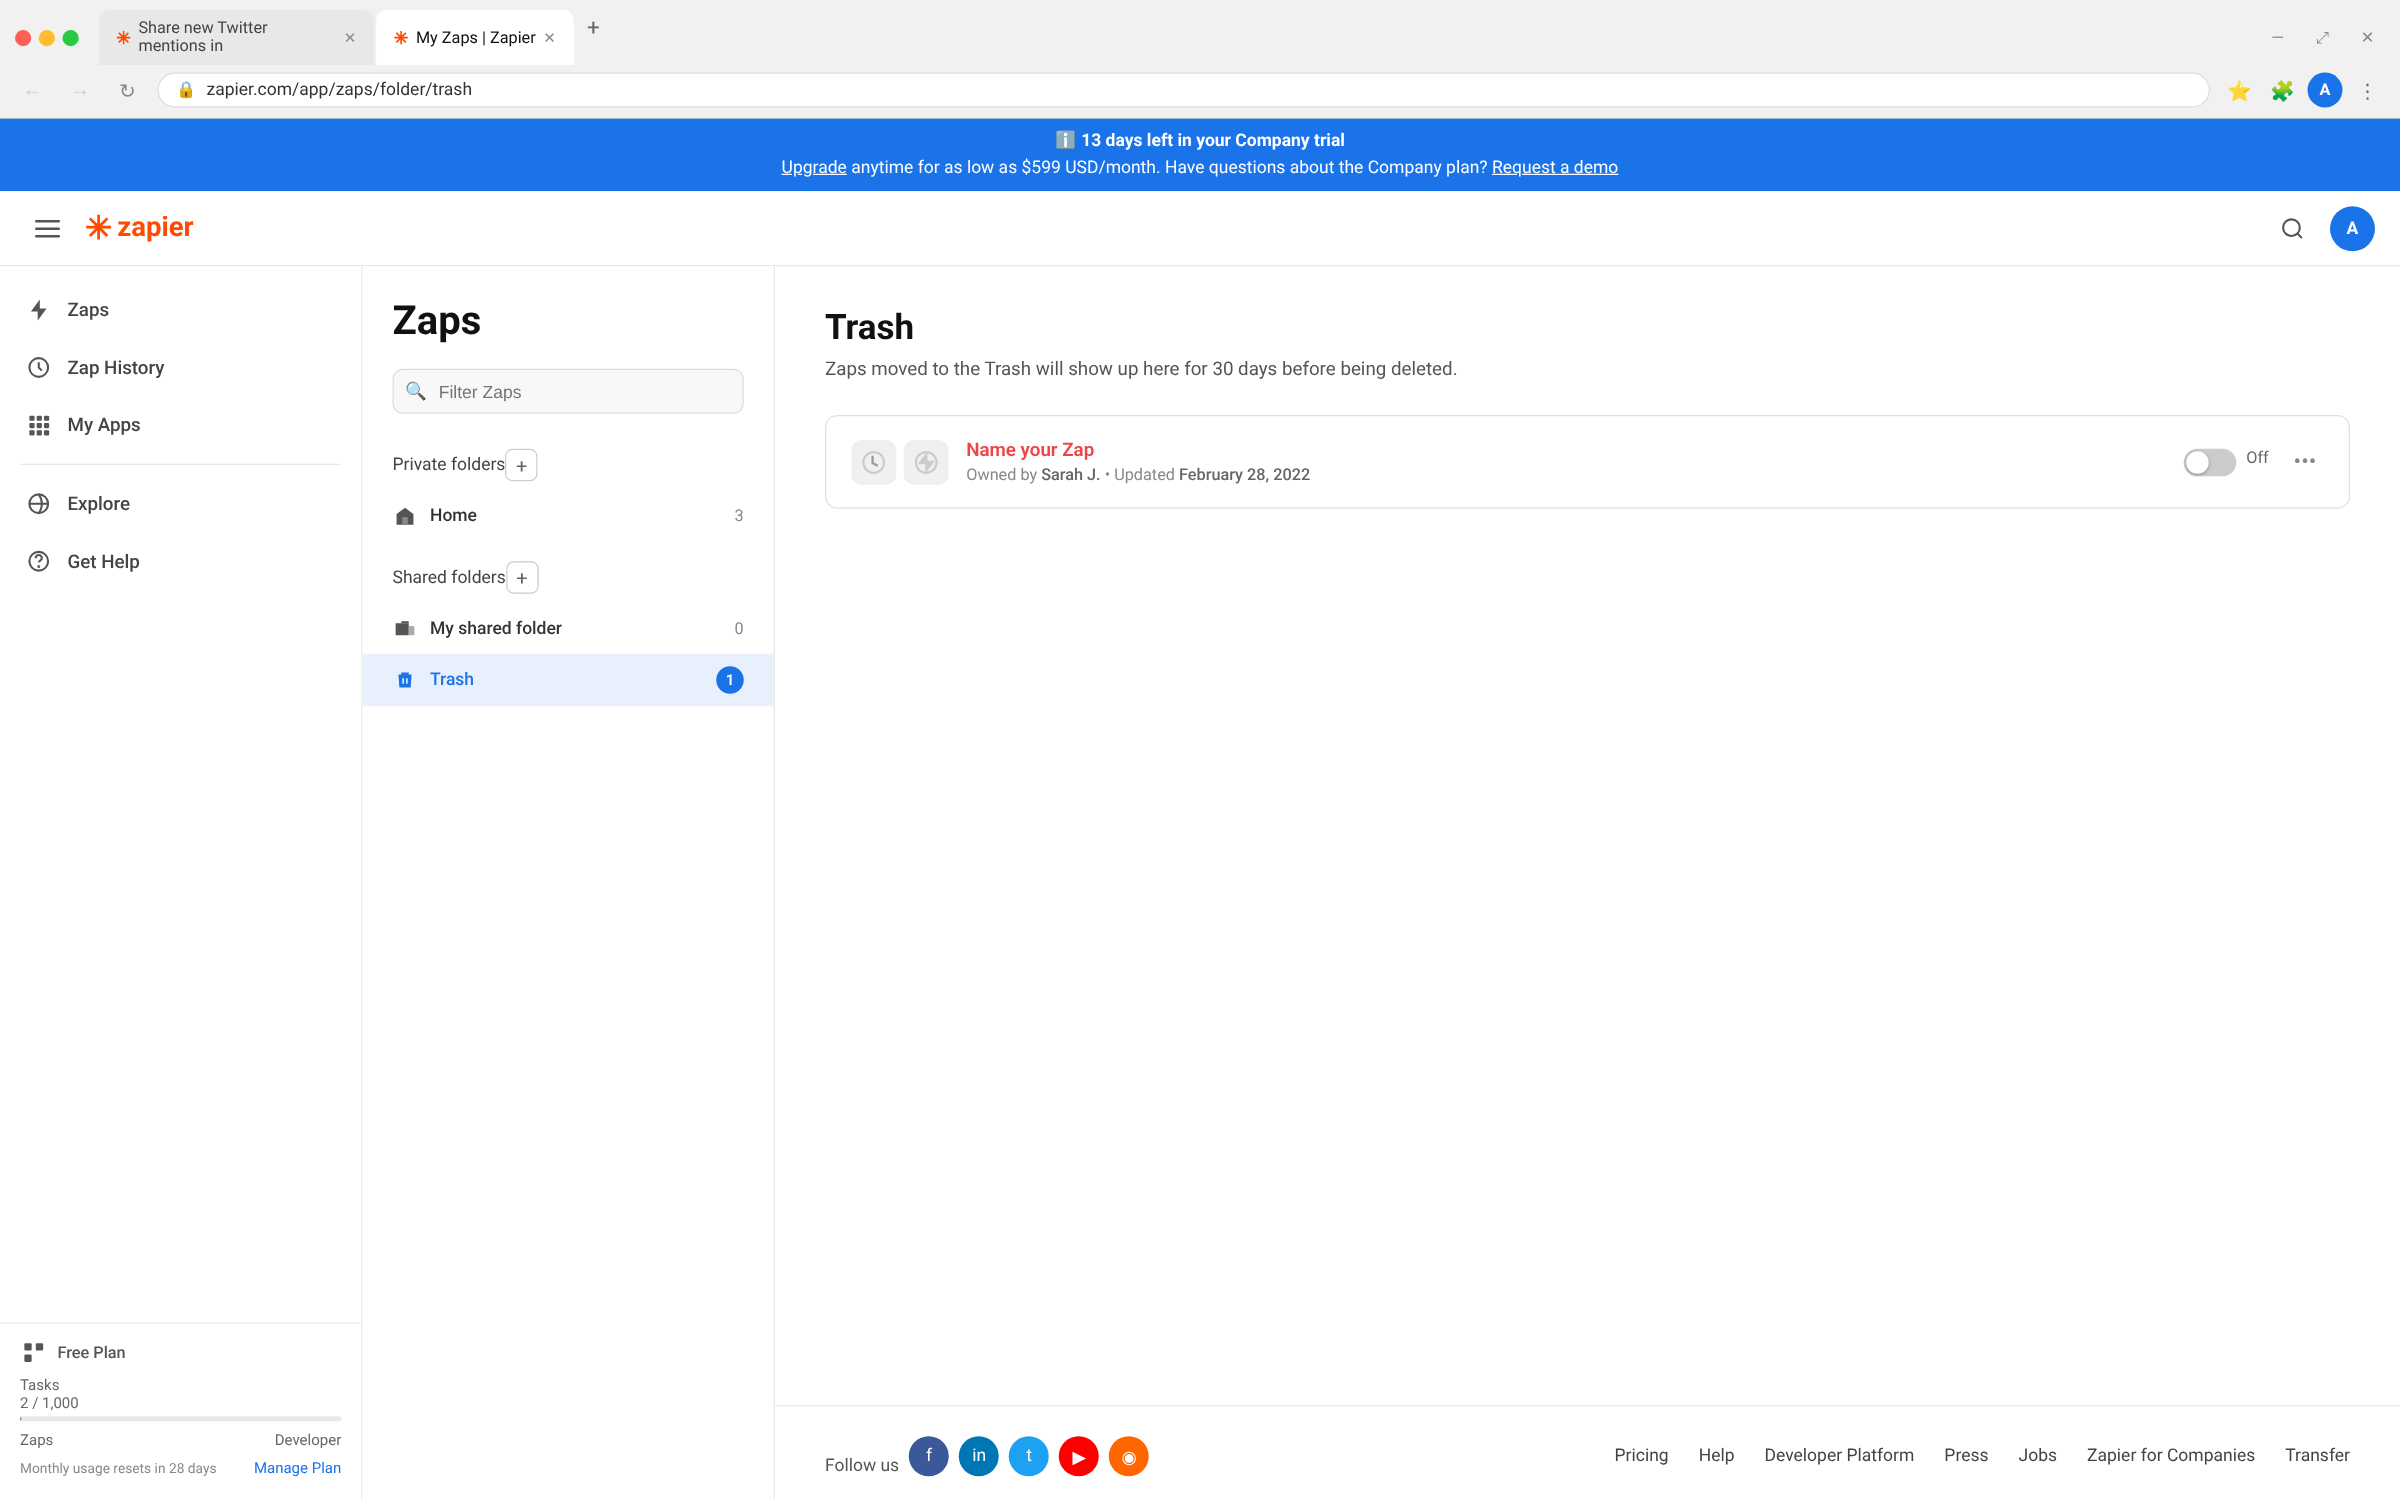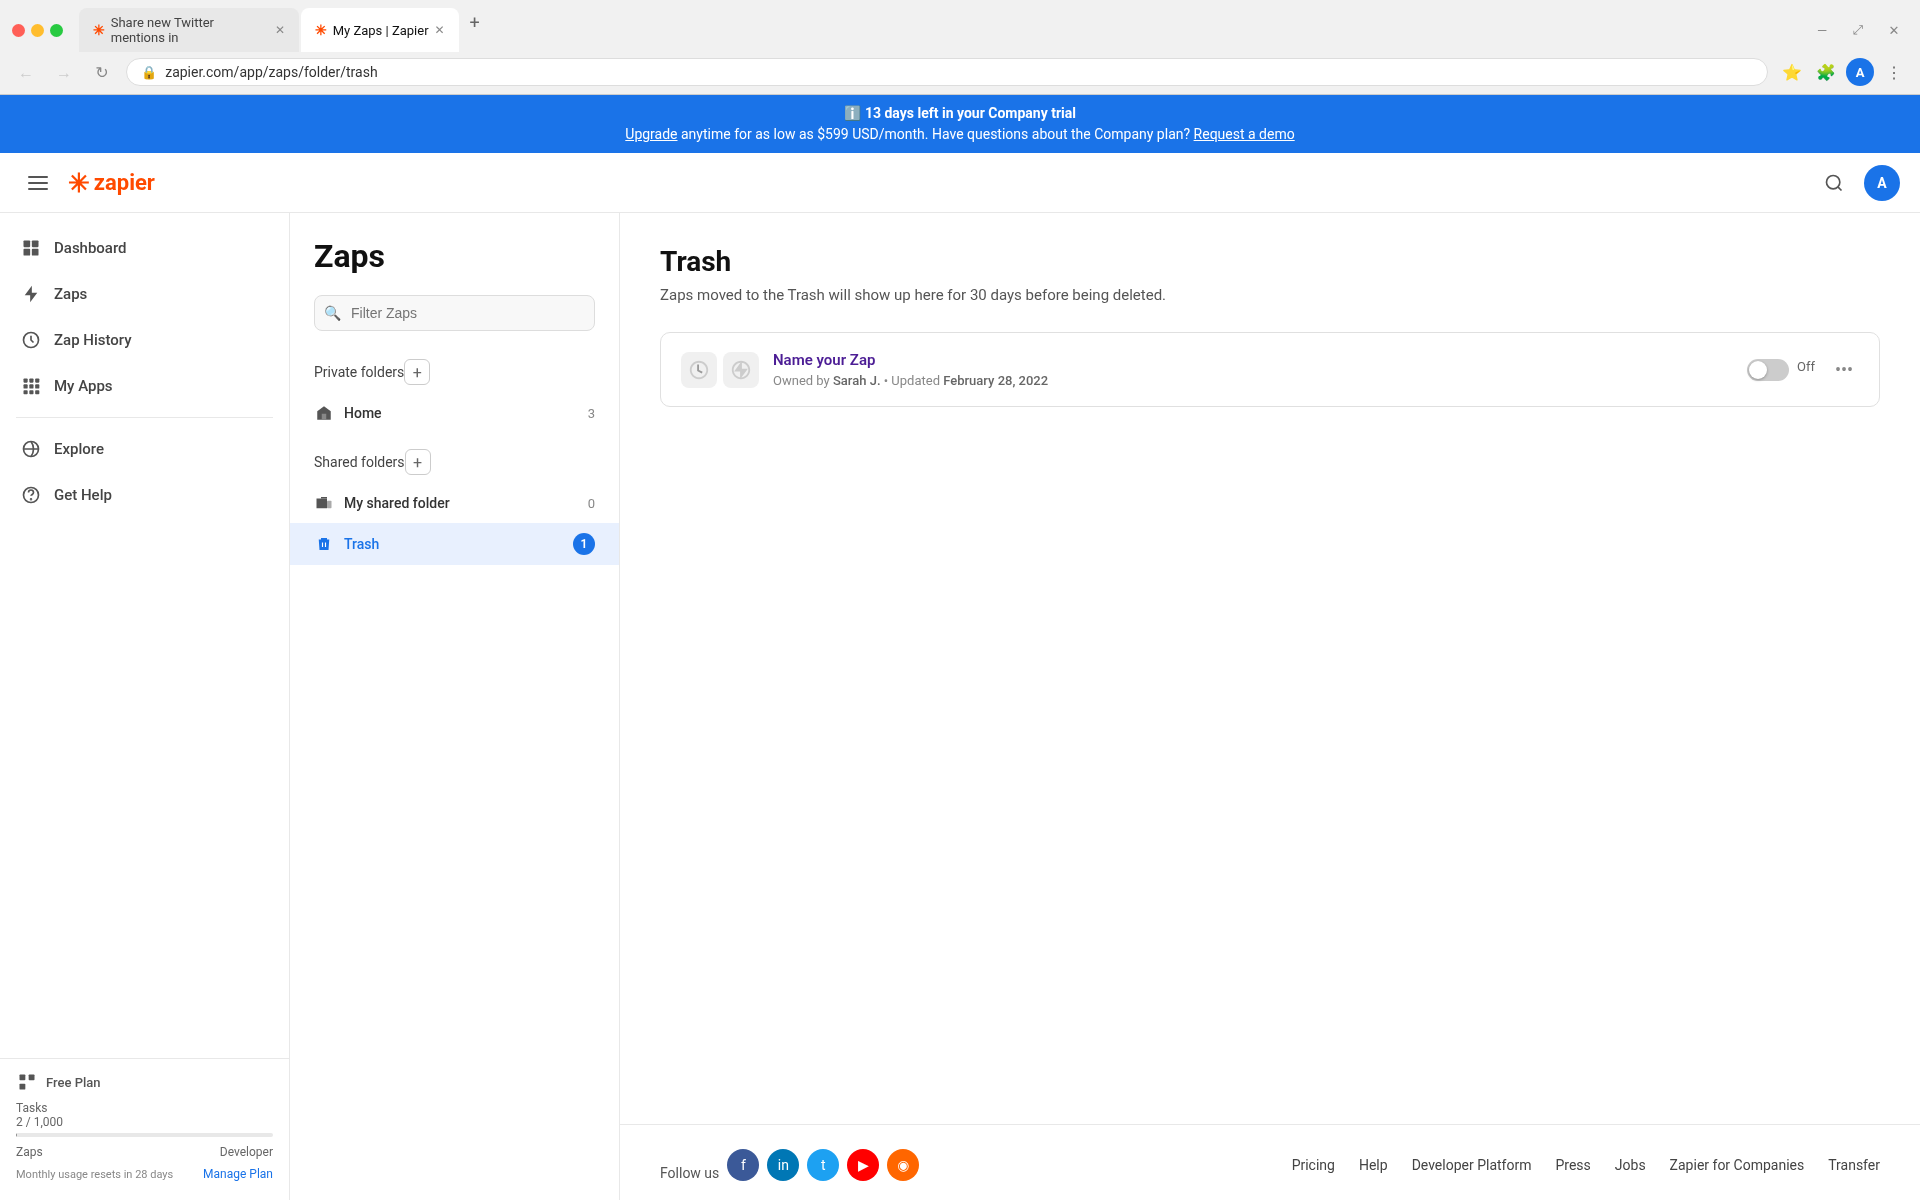--- a/index.html
+++ b/index.html
@@ -85,21 +85,21 @@
     .main-content { flex: 1; background: #fff; padding: 32px 40px; overflow-y: auto; }
     .main-title { font-size: 28px; font-weight: 700; color: #111; margin-bottom: 8px; }
     .main-desc { font-size: 15px; color: #555; margin-bottom: 28px; }
 
     
     .zap-card { border: 1px solid #e0e0e0; border-radius: 10px; padding: 18px 20px; display: flex; align-items: center; gap: 14px; background: #fff; cursor: pointer; }
     .zap-icons { display: flex; gap: 6px; }
     .zap-app-icon { width: 36px; height: 36px; border-radius: 8px; background: #f0f0f0; display: flex; align-items: center; justify-content: center; }
     .zap-app-icon svg { width: 22px; height: 22px; }
     .zap-info { flex: 1; }
-    .zap-name { font-size: 15px; font-weight: 600; color: #4c1d95; }
+    .zap-name { font-size: 15px; font-weight: 600; color: #ef4444; }
     .zap-meta { font-size: 13px; color: #888; margin-top: 4px; }
     .zap-meta strong { font-weight: 500; color: #666; }
     .zap-toggle { display: flex; align-items: flex-start; gap: 8px; }
     .toggle-track { width: 42px; height: 22px; background: #ccc; border-radius: 11px; position: relative; cursor: pointer; }
     .toggle-thumb { width: 18px; height: 18px; background: #fff; border-radius: 50%; position: absolute; top: 2px; left: 2px; box-shadow: 0 1px 3px rgba(0,0,0,0.3); transition: left 0.2s; }
     .toggle-label { font-size: 13px; color: #666; }
     .zap-more { width: 30px; height: 30px; display: flex; align-items: center; justify-content: center; cursor: pointer; color: #888; font-size: 18px; border-radius: 6px; }
 
     
     .main-footer { padding: 24px 40px; border-top: 1px solid #e8e8e8; background: #fff; }
@@ -196,31 +196,20 @@
     </div>
     <div style="width:12px"></div>
     <div class="header-avatar">A</div>
   </div>
 
   <div class="app-body">
 
     <div class="sidebar">
       <div class="sidebar-nav">
 
-        <div class="sidebar-item">
-          <div class="sidebar-icon">
-            <svg width="20" height="20" viewBox="0 0 24 24" fill="#555">
-                <rect x="3" y="3" width="8" height="8" rx="1"></rect>
-                <rect x="13" y="3" width="8" height="8" rx="1"></rect>
-                <rect x="3" y="13" width="8" height="8" rx="1"></rect>
-                <rect x="13" y="13" width="8" height="8" rx="1"></rect>
-              </svg>
-          </div>
-          <span>Dashboard</span>
-        </div>
 
         <div class="sidebar-item">
           <div class="sidebar-icon">
             <svg width="20" height="20" viewBox="0 0 24 24" fill="#555">
                 <path d="M13 2L4.5 13.5H11L11 22L19.5 10.5H13L13 2Z"></path>
               </svg>
           </div>
           <span>Zaps</span>
         </div>
 

